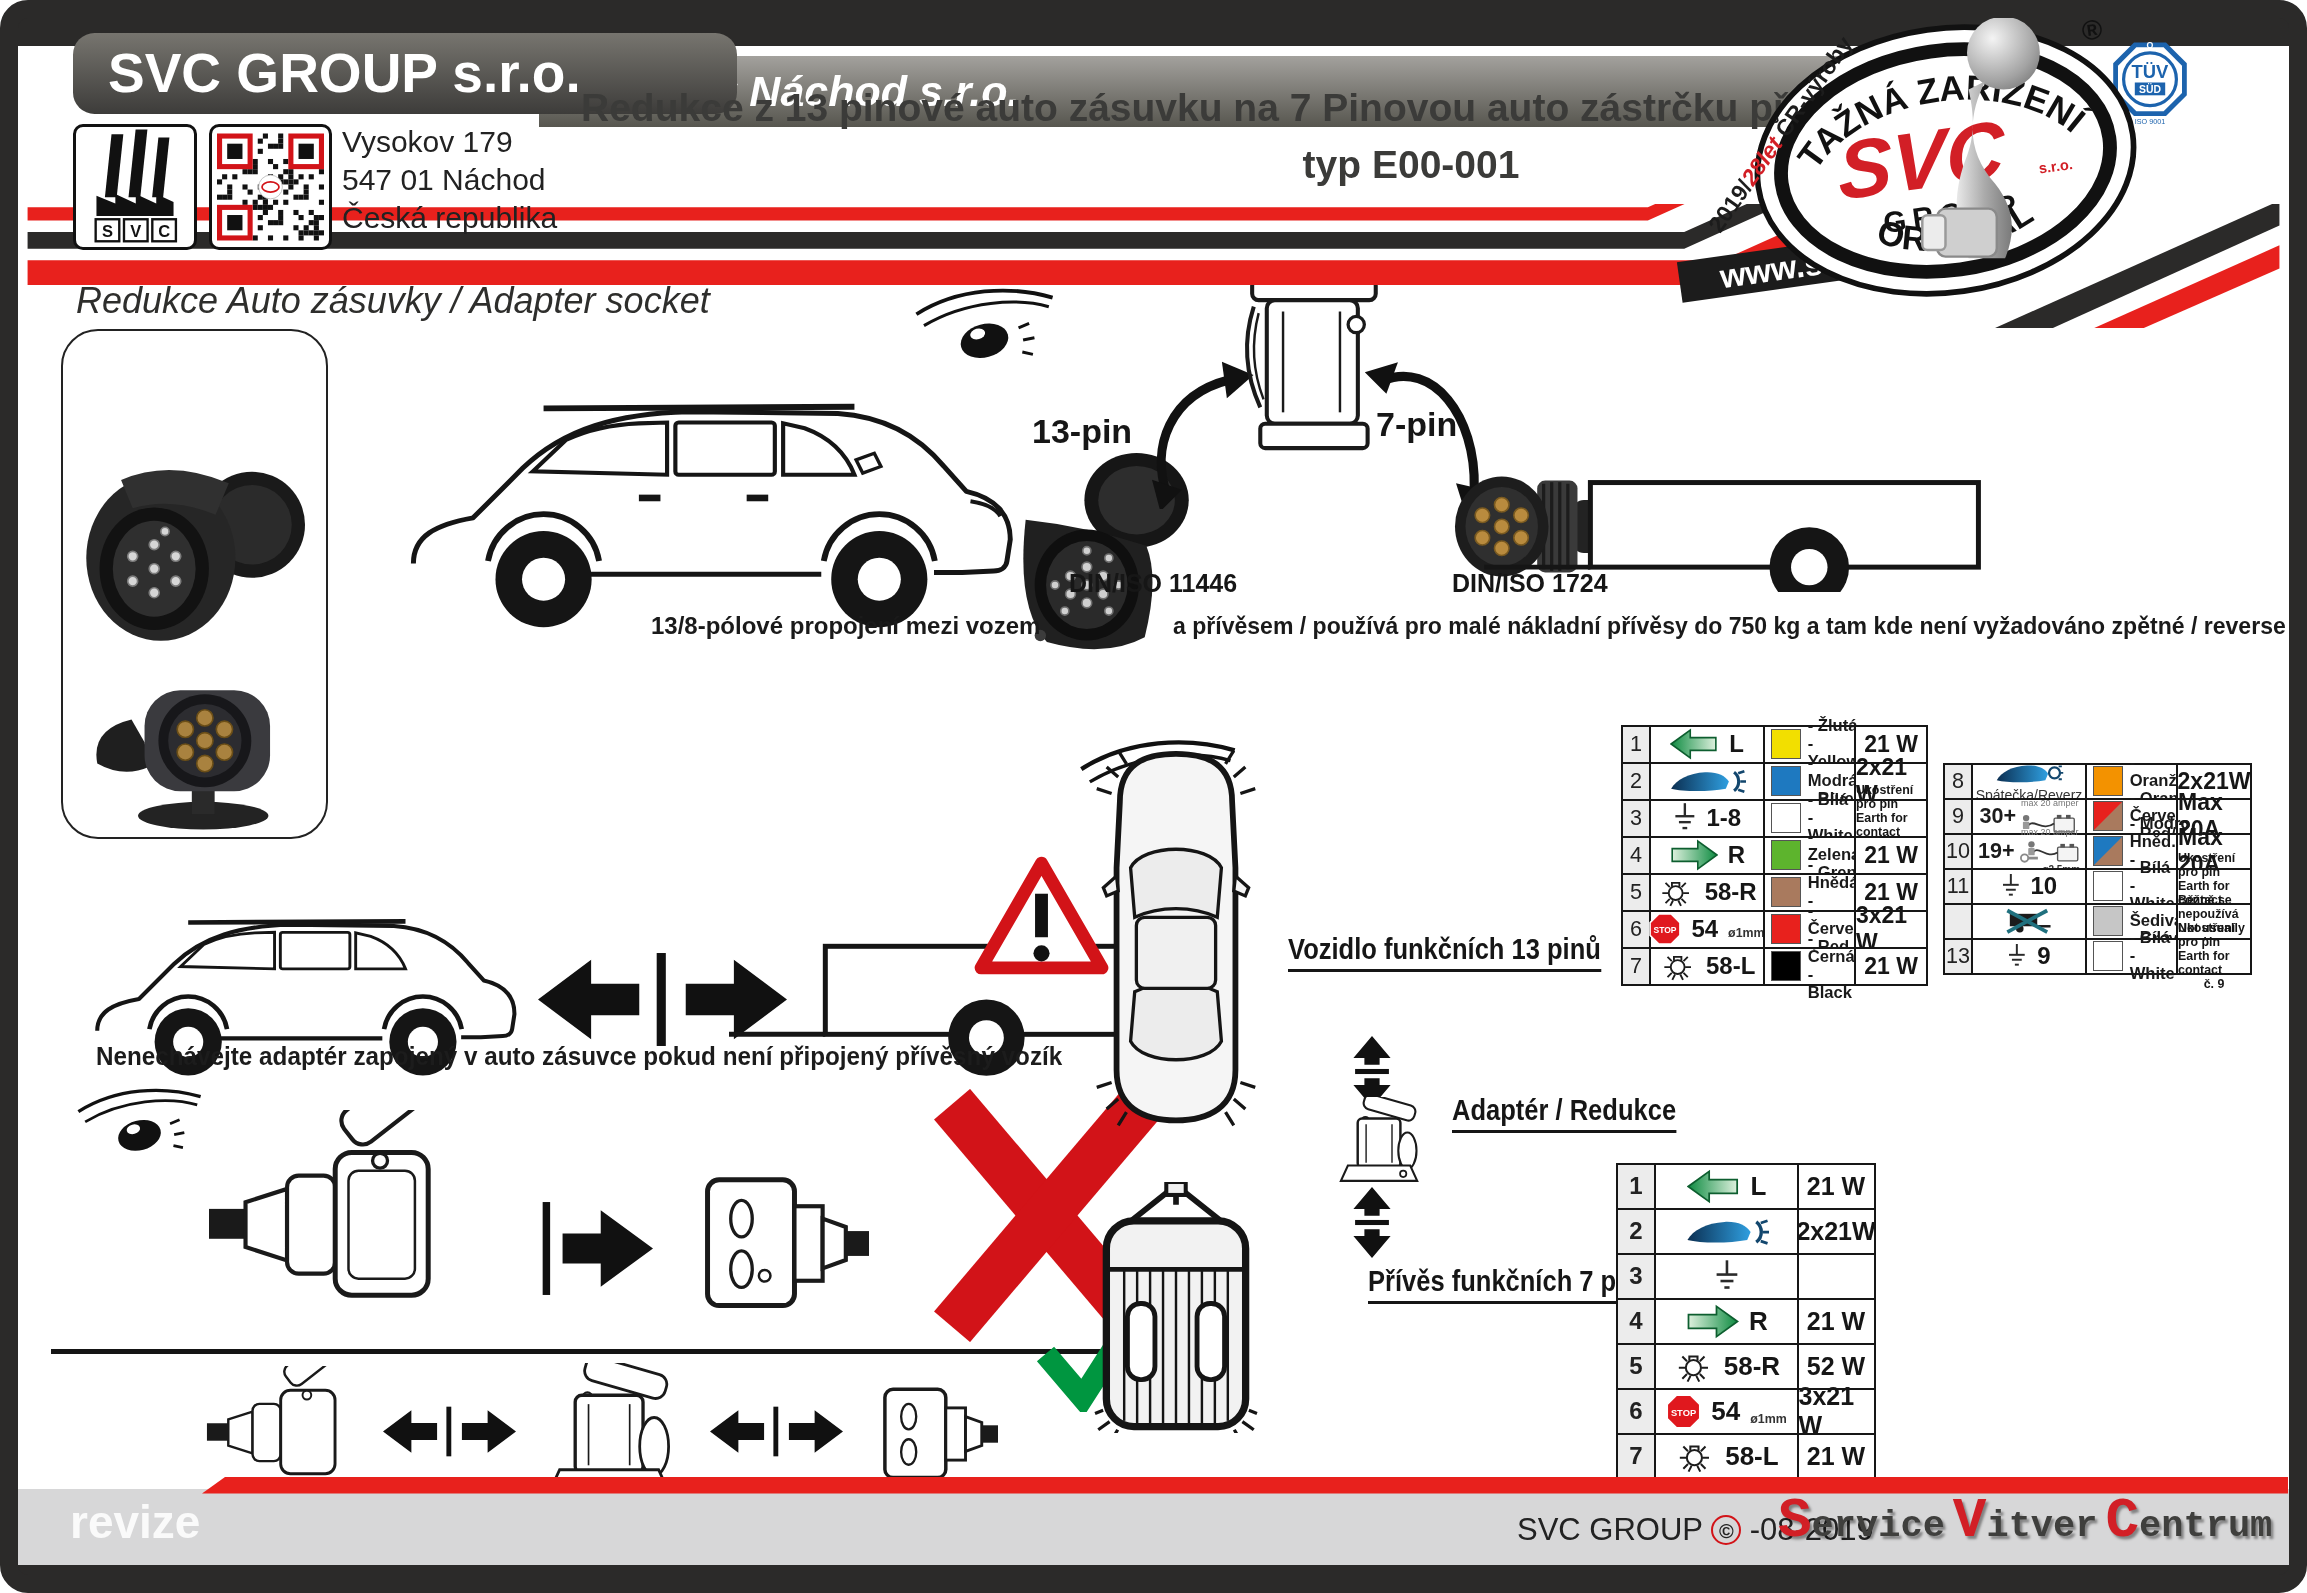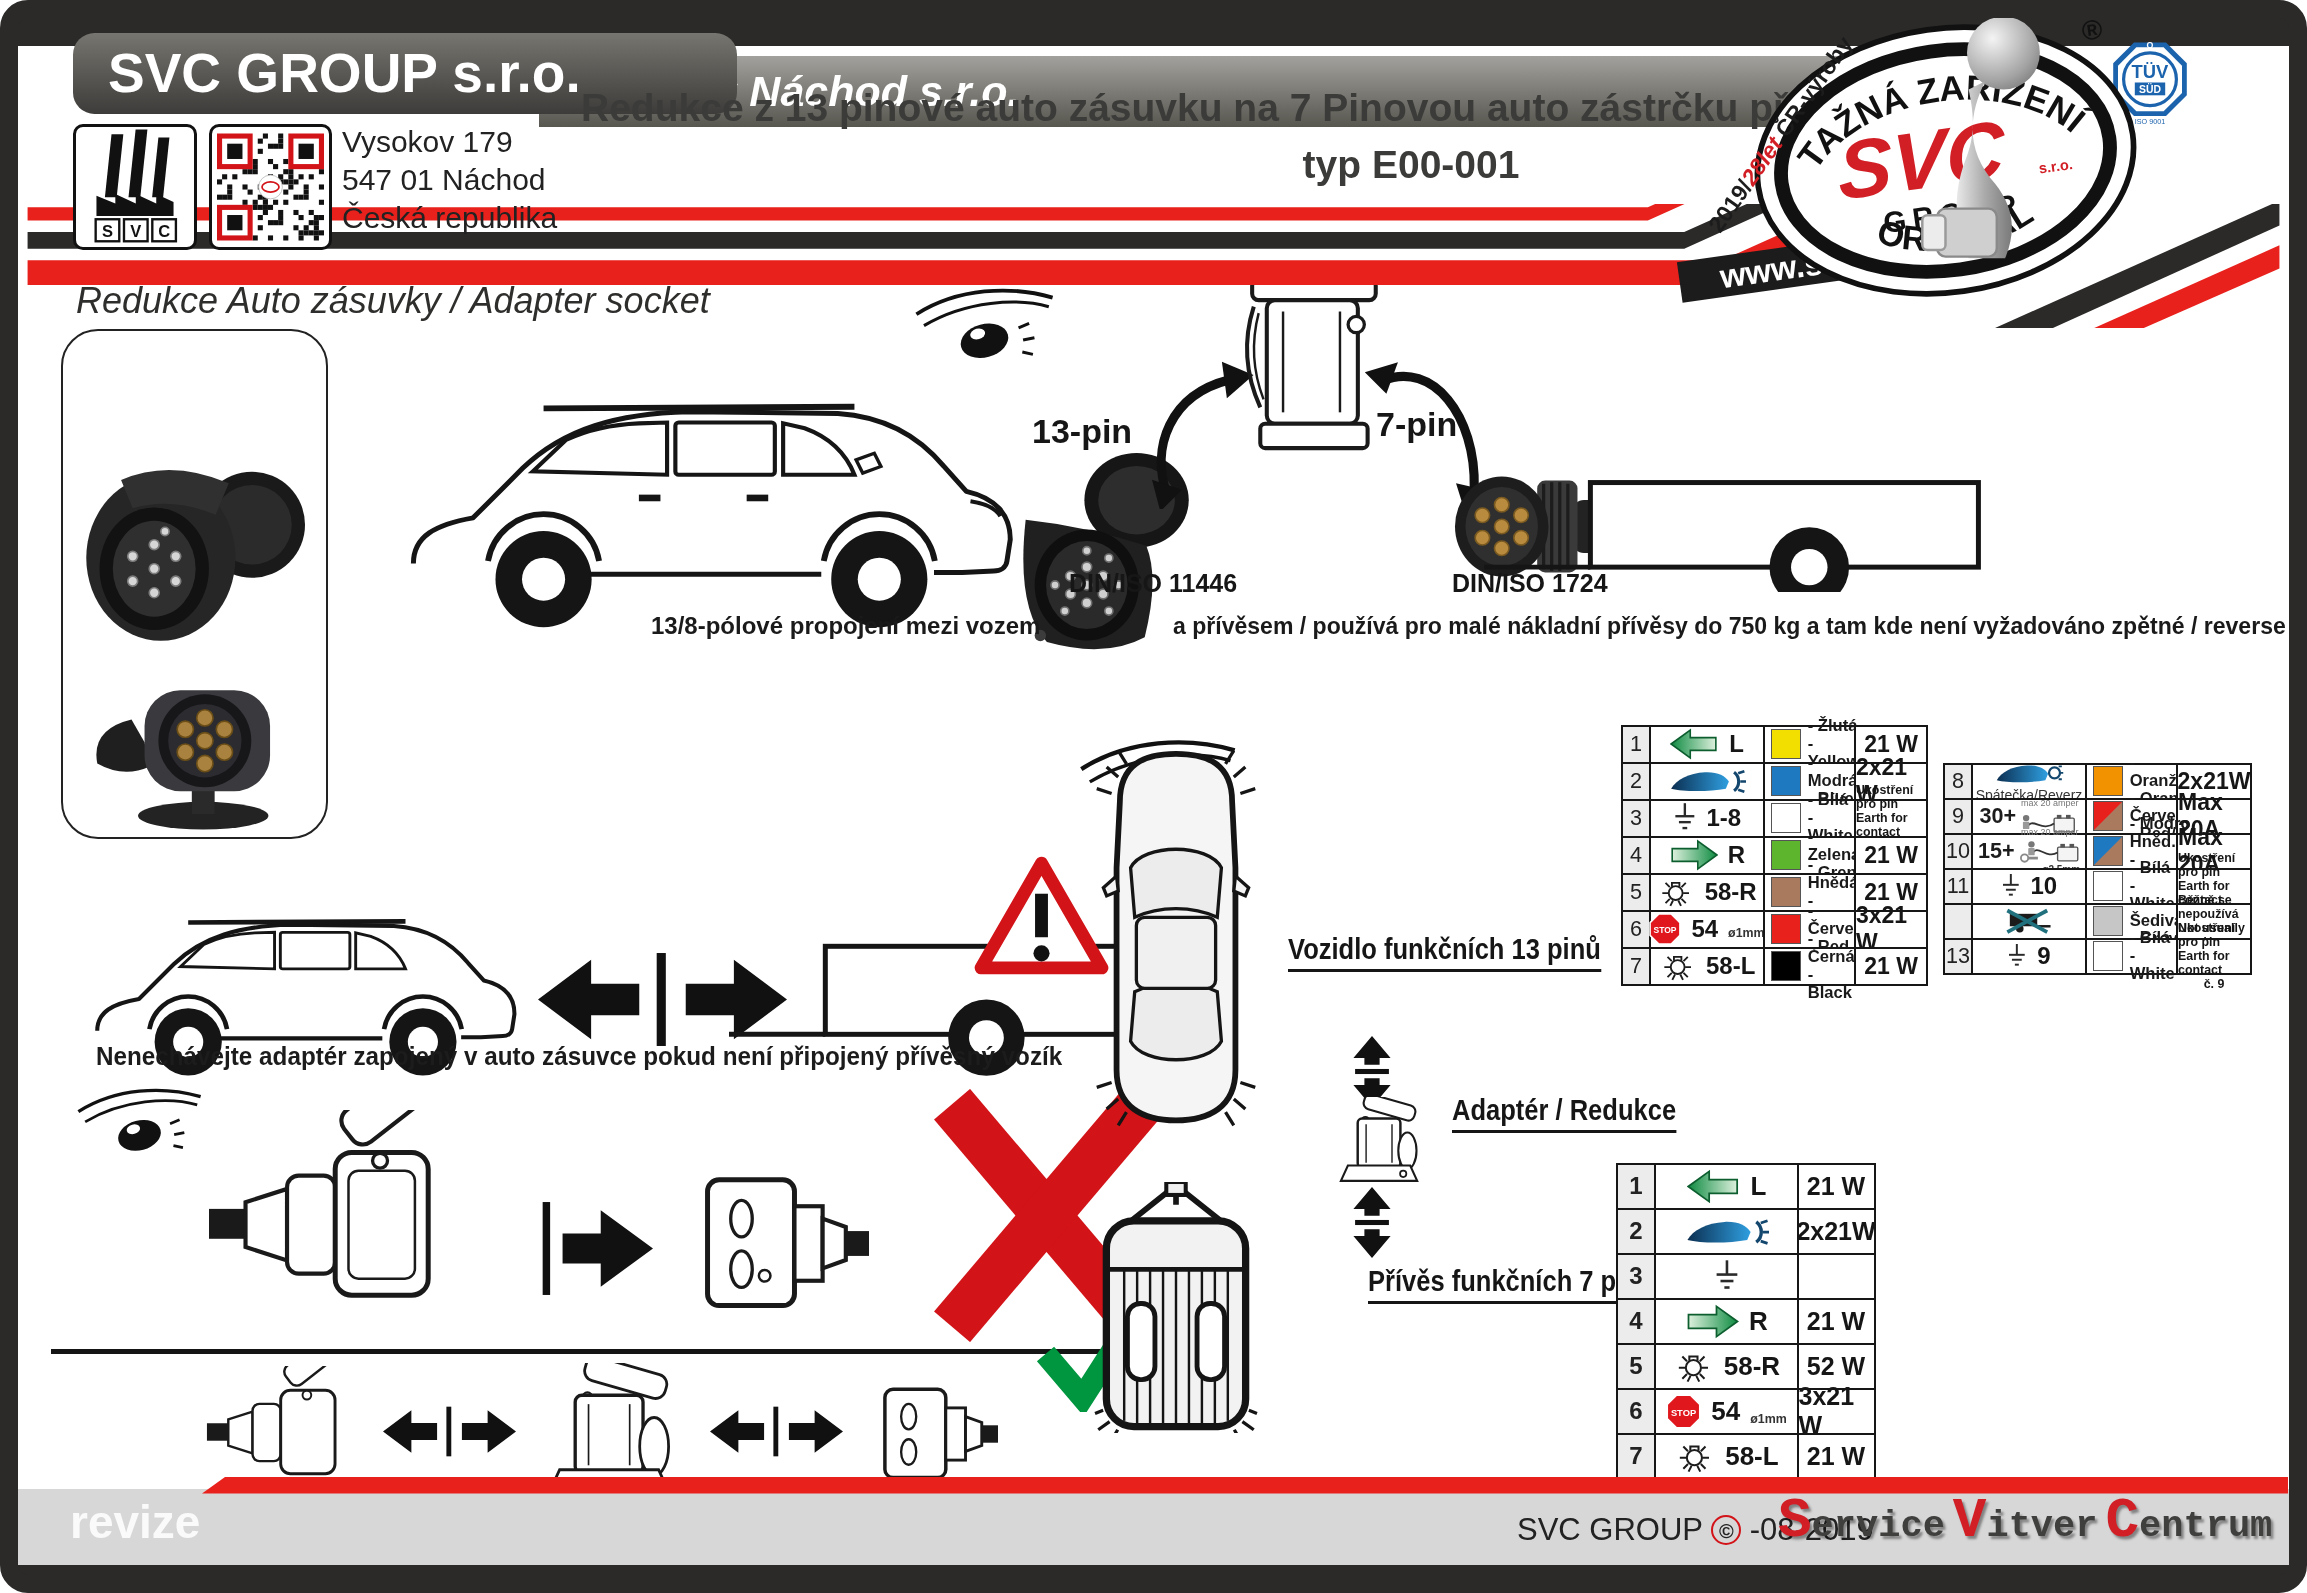--- a/index.html
+++ b/index.html
@@ -896,21 +896,21 @@
             <span>- Červeno/Hněd.</span>
             <span>- Red/Brown</span>
           </span>
         </div>
         <div class="cell val" style="width:76px">Max 20A</div>
       </div>
       <div class="trow" style="height:35px">
         <div class="cell num" style="width:31px">10</div>
         <div class="cell icn" style="width:116px">
           <div class="battwrap">
-            <span class="blabel">15+</span>
+            <span class="blabel">19+</span>
             <div class="battcol">
               <span class="bnote">max 20 amper</span>
               <svg class="tic" viewBox="0 0 132 58">
                 <circle cx="10" cy="46" r="8" fill="none" stroke="#8a8a8a" stroke-width="4"></circle>
                 <rect x="17" y="43" width="22" height="6" fill="#8a8a8a"></rect>
                 <rect x="82" y="22" width="44" height="30" rx="3" fill="#f4f4f4" stroke="#555" stroke-width="3"></rect>
                 <rect x="88" y="15" width="10" height="8" fill="#555"></rect>
                 <rect x="108" y="15" width="10" height="8" fill="#555"></rect>
                 <path d="M26,38 C38,12 56,50 82,34" fill="none" stroke="#333" stroke-width="4"></path>
                 <rect x="18" y="24" width="14" height="16" rx="2" fill="#999"></rect>

